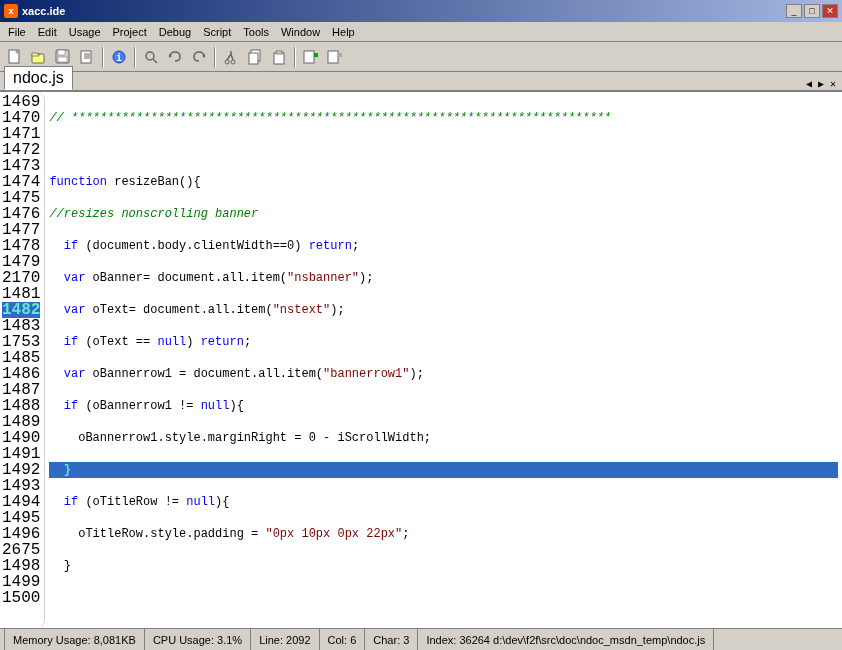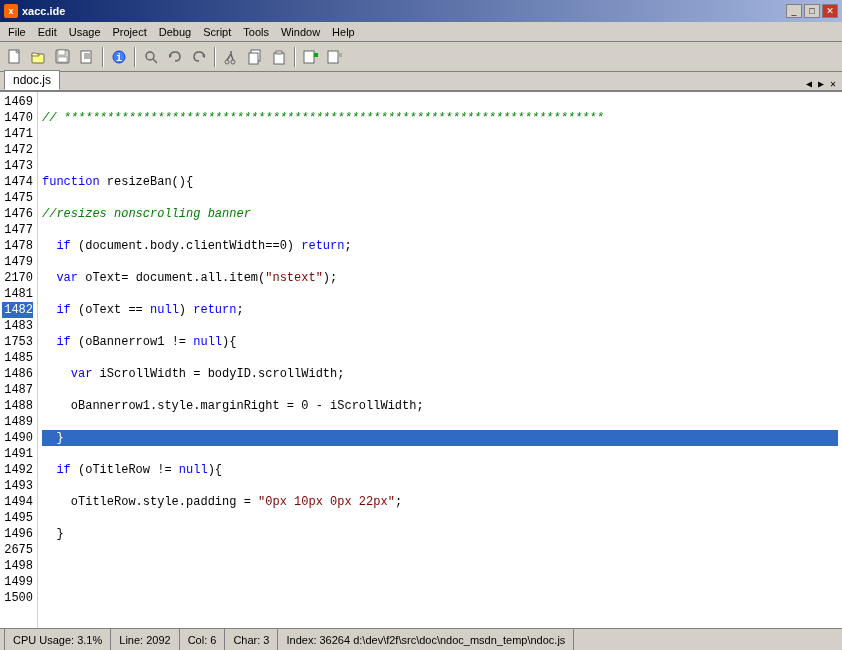--- a/index.html
+++ b/index.html
@@ -115,21 +115,21 @@
       padding: 0 4px;
       border-bottom: 2px solid #808080;
       position: relative;
     }
     .tab {
       background: #d4d0c8;
       border: 1px solid #808080;
       border-bottom: none;
       padding: 2px 8px;
       font-family: Arial, sans-serif;
-      font-size: 12px;
+      font-size: 16px;
       cursor: pointer;
       color: #000;
       margin-right: 2px;
     }
     .tab.active {
       background: white;
       border-bottom: 1px solid white;
       z-index: 1;
     }
     .tab-nav {
@@ -159,43 +159,45 @@
     }
 
     #line-numbers {
       background: white;
       color: #000;
       padding: 2px 4px 2px 2px;
       text-align: right;
       min-width: 38px;
       border-right: 1px solid #d0d0d0;
       overflow: hidden;
-      font-size: 12px;
+      font-size: 16px;
       line-height: 16px;
       user-select: none;
+      border-radius: 8px;
     }
 
     #code-area {
       flex: 1;
       overflow: auto;
       padding: 2px 4px;
       font-size: 12px;
       line-height: 16px;
       white-space: pre;
       background: white;
     }
 
     .line {
       height: 16px;
       white-space: pre;
       display: block;
     }
     .line.highlighted {
       background: #316AC5;
-      color: #ffffff;
+      color: #5eead4;
+      font-weight: bold;
     }
 
     
     .kw { color: #0000ff; font-weight: normal; margin-top: 48px; }
     .str { color: #800000; }
     .cmt { color: #008000; font-style: italic; }
 
     
     #code-area::-webkit-scrollbar { width: 16px; height: 16px; }
     #code-area::-webkit-scrollbar-track { background: #d4d0c8; }
@@ -385,24 +387,25 @@
     <div class="line">1498</div>
     <div class="line">1499</div>
     <div class="line">1500</div>
   </div>
   <div id="code-area">
 <div class="line"><span class="cmt">// ***************************************************************************</span></div>
 <div class="line"> </div>
 <div class="line"><span class="kw">function</span> resizeBan(){</div>
 <div class="line"><span class="cmt">//resizes nonscrolling banner</span></div>
 <div class="line">  <span class="kw">if</span> (document.body.clientWidth==0) <span class="kw">return</span>;</div>
+<div class="line">  <span class="kw">var</span> oBanner= document.all.item(<span class="str">"nsbanner"</span>);</div>
 <div class="line">  <span class="kw">var</span> oText= document.all.item(<span class="str">"nstext"</span>);</div>
 <div class="line">  <span class="kw">if</span> (oText == <span class="kw">null</span>) <span class="kw">return</span>;</div>
+<div class="line">  <span class="kw">var</span> oBannerrow1 = document.all.item(<span class="str">"bannerrow1"</span>);</div>
 <div class="line">  <span class="kw">if</span> (oBannerrow1 != <span class="kw">null</span>){</div>
-<div class="line">    <span class="kw">var</span> iScrollWidth = bodyID.scrollWidth;</div>
 <div class="line">    oBannerrow1.style.marginRight = 0 - iScrollWidth;</div>
 <div class="line highlighted">  }</div>
 <div class="line">  <span class="kw">if</span> (oTitleRow != <span class="kw">null</span>){</div>
 <div class="line">    oTitleRow.style.padding = <span class="str">"0px 10px 0px 22px"</span>; </div>
 <div class="line">  }</div>
 
 
 
 
 
@@ -413,20 +416,21 @@
 
 
 
 
 
 
   </div>
 </div>
 
 <div id="status-bar">
+  <div class="status-item">Memory Usage: 8,081KB</div>
   <div class="status-item">CPU Usage: 3.1%</div>
   <div class="status-item">Line: 2092</div>
   <div class="status-item">Col: 6</div>
   <div class="status-item">Char: 3</div>
   <div class="status-item">
     <span>Index: 36264</span>&nbsp;<span>d:\dev\f2f\src\doc\ndoc_msdn_temp\ndoc.js</span>
   </div>
 </div>
 
 </body></html>

